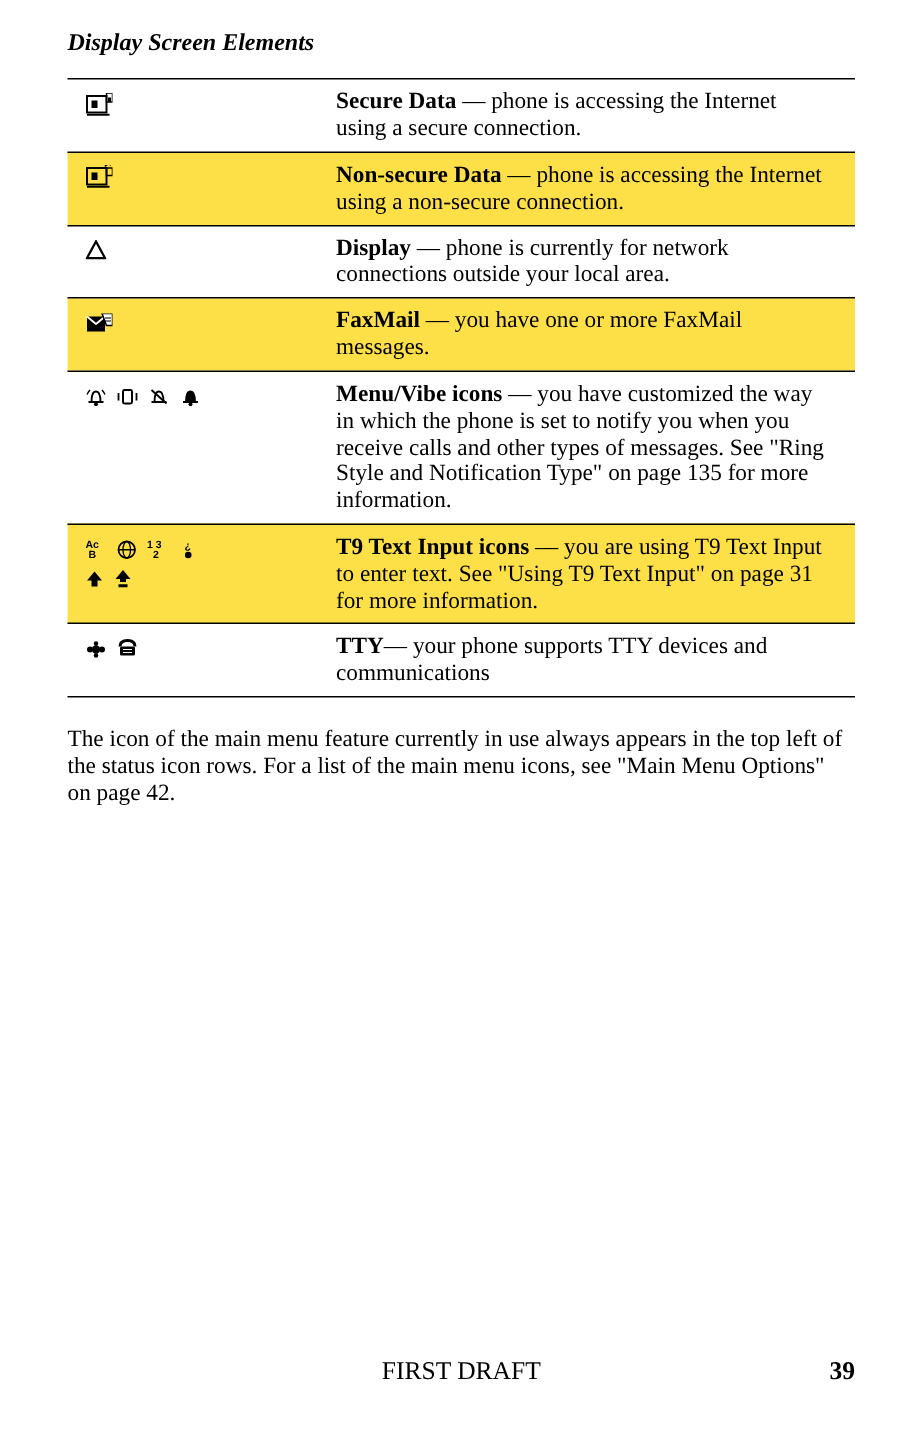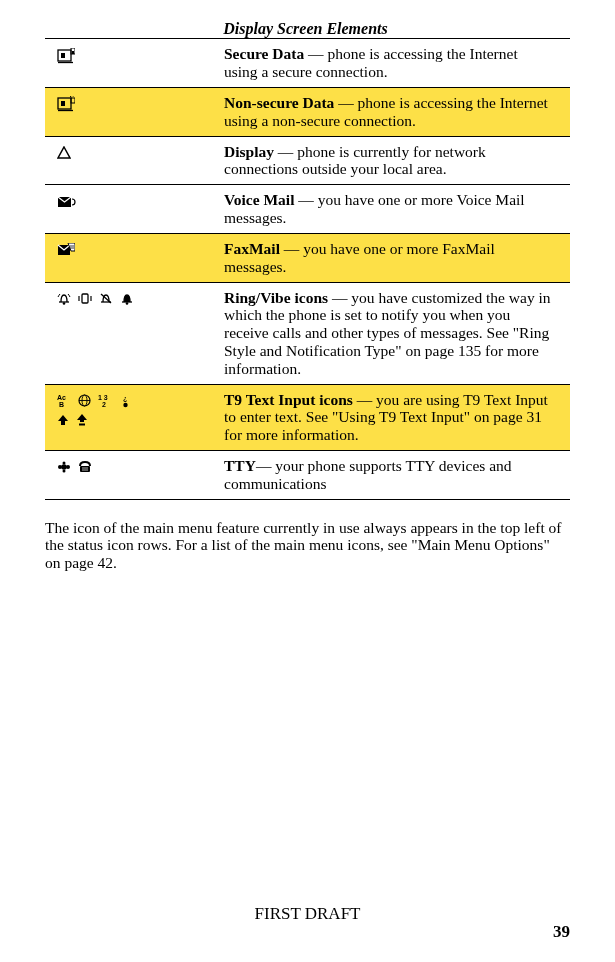--- a/index.html
+++ b/index.html
@@ -11,24 +11,25 @@
     font-size: 15.5px;
     line-height: 1.15;
     color: #000;
     background: #fff;
     position: relative;
   }
   .page {
     padding: 20px 45px 0 45px;
   }
   .running-head {
-    text-align: center;
+    text-align: left;
     font-style: italic;
     font-weight: bold;
     font-size: 16px;
+    margin-bottom: 14px;
     padding-right: 4px;
   }
   table.icon-table {
     width: 100%;
     border-collapse: collapse;
     table-layout: fixed;
   }
   table.icon-table td {
     border-top: 1px solid #000;
     border-bottom: 1px solid #000;
@@ -62,21 +63,21 @@
     position: absolute;
     bottom: 38px;
     left: 0;
     width: 615px;
     text-align: center;
     font-weight: normal;
     font-size: 17px;
   }
   .page-num {
     position: absolute;
-    bottom: 20px;
+    bottom: 38px;
     right: 45px;
     font-weight: bold;
     font-size: 17px;
   }
   
   .glyph {
     display: inline-block;
     vertical-align: middle;
     margin-right: 3px;
   }
@@ -133,34 +134,20 @@
                 <polygon points="7,1 13,12 1,12" fill="none" stroke="#000" stroke-width="1.5"></polygon>
               </svg>
         </span>
       </td>
       <td class="desc-cell">
         <b>Display</b><span> — </span><span>phone is currently for network connections outside your local area.</span>
       </td>
     </tr>
 
 
-    <tr>
-      <td class="icon-cell">
-        <span class="glyph">
-          <svg width="20" height="12">
-                <rect x="1" y="1" width="13" height="10" fill="#000"></rect>
-                <polyline points="1,1 7.5,6 14,1" fill="none" stroke="#fff" stroke-width="1.2"></polyline>
-                <path d="M15 3 Q18 3 18 6 Q18 9 15 9" fill="none" stroke="#000" stroke-width="1.2"></path>
-              </svg>
-        </span>
-      </td>
-      <td class="desc-cell">
-        <b>Voice Mail</b><span> — </span><span>you have one or more Voice Mail messages.</span>
-      </td>
-    </tr>
 
     <tr class="shaded">
       <td class="icon-cell">
         <span class="glyph">
           <svg width="18" height="14">
                 <rect x="1" y="2" width="12" height="10" fill="#000"></rect>
                 <polyline points="1,2 7,7 13,2" fill="none" stroke="#fff" stroke-width="1.2"></polyline>
                 <path d="M11 0 L18 0 L18 8 L14 8 Z" fill="#fff" stroke="#000" stroke-width="1"></path>
                 <line x1="13" y1="3" x2="17" y2="3" stroke="#000" stroke-width="0.8"></line>
                 <line x1="13" y1="5" x2="17" y2="5" stroke="#000" stroke-width="0.8"></line>
@@ -199,21 +186,21 @@
         </span>
         <span class="glyph">
           <svg width="14" height="13">
                 <path d="M4 10 Q4 3 7 3 Q10 3 10 10" fill="#000" stroke="#000" stroke-width="1.3"></path>
                 <line x1="2" y1="10" x2="12" y2="10" stroke="#000" stroke-width="1.3"></line>
                 <circle cx="7" cy="11.5" r="1.3" fill="#000"></circle>
               </svg>
         </span>
       </td>
       <td class="desc-cell">
-        <b>Ring/Vibe icons</b><span> — </span><span>you have customized the way in which the phone is set to notify you when you receive calls and other types of messages. See "Ring Style and Notification Type" on page 135 for more information.</span>
+        <b>Menu/Vibe icons</b><span> — </span><span>you have customized the way in which the phone is set to notify you when you receive calls and other types of messages. See "Ring Style and Notification Type" on page 135 for more information.</span>
       </td>
     </tr>
 
     <tr class="shaded">
       <td class="icon-cell">
         <span class="glyph">
           <svg width="14" height="14">
                 <text x="0" y="6" font-size="7" font-family="Arial" font-weight="bold">Ac</text>
                 <text x="2" y="13" font-size="7" font-family="Arial" font-weight="bold">B</text>
               </svg>

